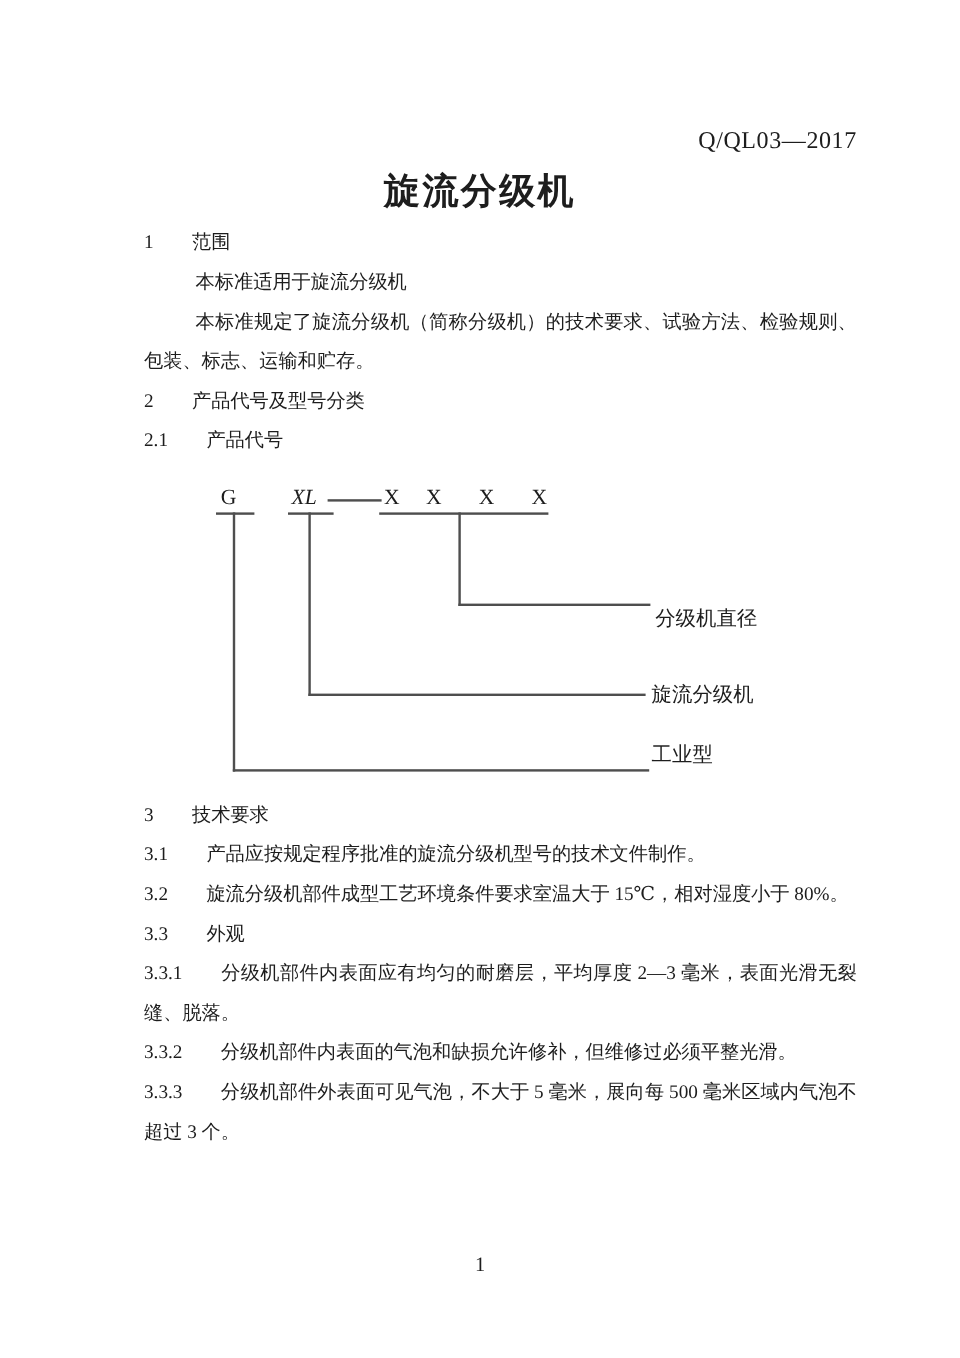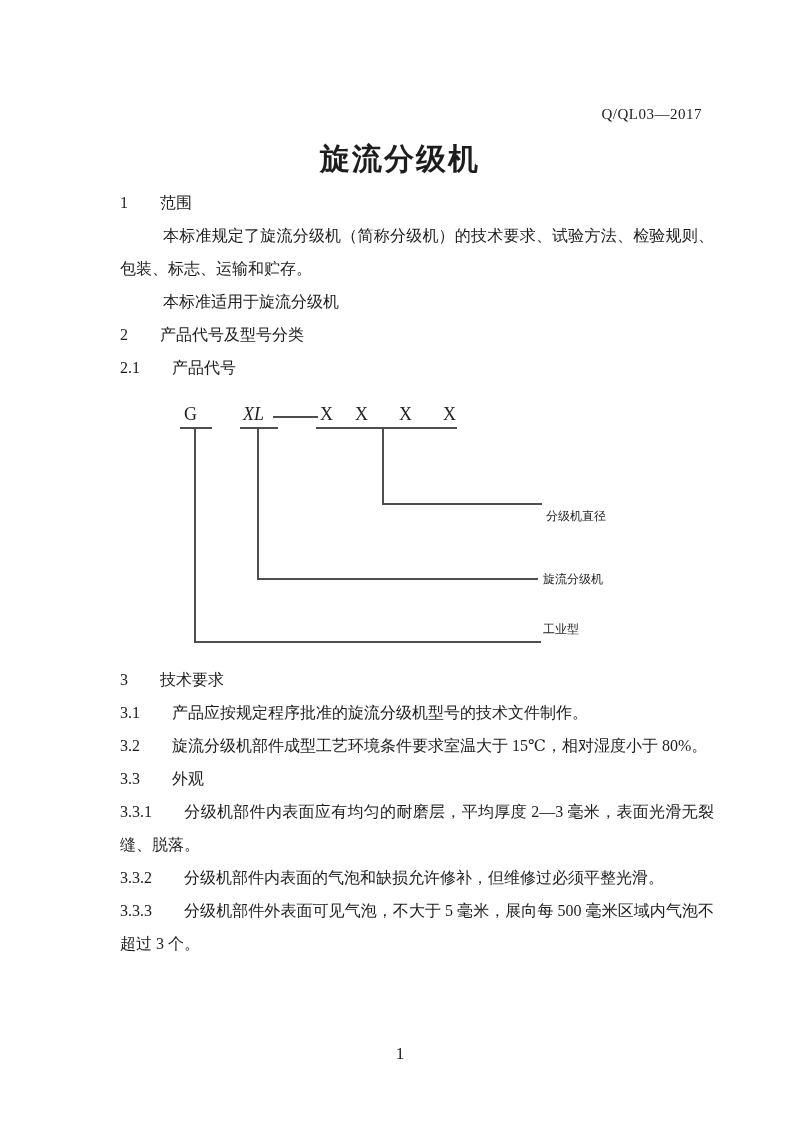--- a/index.html
+++ b/index.html
@@ -2,39 +2,39 @@
 <html><head>
 <meta charset="utf-8">
 <style>
   html,body { margin:0; padding:0; background:#ffffff; }
   .page {
     position:relative; width:800px; height:1132px; background:#ffffff;
     font-family:"Liberation Serif","DejaVu Serif",serif; color:#1d1d1d;
     overflow:hidden;
   }
   .header-code {
-    position:absolute; top:106px; right:98px;
-    font-size:15px; letter-spacing:0.5px; white-space:nowrap;
+    position:absolute; top:106px; right:86px;
+    font-size:20px; letter-spacing:0.5px; white-space:nowrap;
   }
   .doc-title {
     position:absolute; top:139px; left:0; width:100%; margin:0;
     text-align:center; font-size:30px; font-weight:600; letter-spacing:2px;
   }
   .content {
     position:absolute; left:120px; top:186px; width:594px;
     font-size:16px; line-height:33px; text-align:justify;
   }
   .row, .para { margin:0; padding:0; }
   .num { margin-right:32px; }
   .para { text-indent:43px; }
 
   
   .diagram { position:relative; height:279px; }
   .dletter { position:absolute; font-size:18px; line-height:20px; }
-  .dlabel  { position:absolute; font-size:12px; line-height:20px; white-space:nowrap; }
+  .dlabel  { position:absolute; font-size:17px; line-height:20px; white-space:nowrap; }
   .dline   { position:absolute; background:#4e4e4e; }
 
   .u-g   { left:60px;  top:43px;  width:32px;  height:2px; }
   .u-xl  { left:120px; top:43px;  width:38px;  height:2px; }
   .u-x   { left:196px; top:43px;  width:141px; height:2px; }
   .conn  { left:153px; top:32px;  width:45px;  height:2px; }
   .v-g   { left:74px;  top:43px;  width:2px;   height:216px; }
   .v-xl  { left:137px; top:43px;  width:2px;   height:153px; }
   .v-x   { left:262px; top:43px;  width:2px;   height:78px; }
   .l-dia { left:262px; top:119px; width:160px; height:2px; }
@@ -62,23 +62,23 @@
 <div class="page">
 
   <div class="header-code">Q/QL03—2017</div>
 
   <h1 class="doc-title">旋流分级机</h1>
 
   <div class="content">
 
     <p class="row"><span class="num">1</span><span>范围</span></p>
 
+    <p class="para">本标准适用于旋流分级机</p>
+
     <p class="para">本标准规定了旋流分级机（简称分级机）的技术要求、试验方法、检验规则、包装、标志、运输和贮存。</p>
-
-    <p class="para">本标准适用于旋流分级机</p>
 
     <p class="row"><span class="num">2</span><span>产品代号及型号分类</span></p>
 
     <p class="row"><span class="num">2.1</span><span>产品代号</span></p>
 
     <div class="diagram">
       <span class="dletter pos-g">G</span>
       <span class="dletter pos-xl">XL</span>
       <span class="dletter pos-x1">X</span>
       <span class="dletter pos-x2">X</span>

